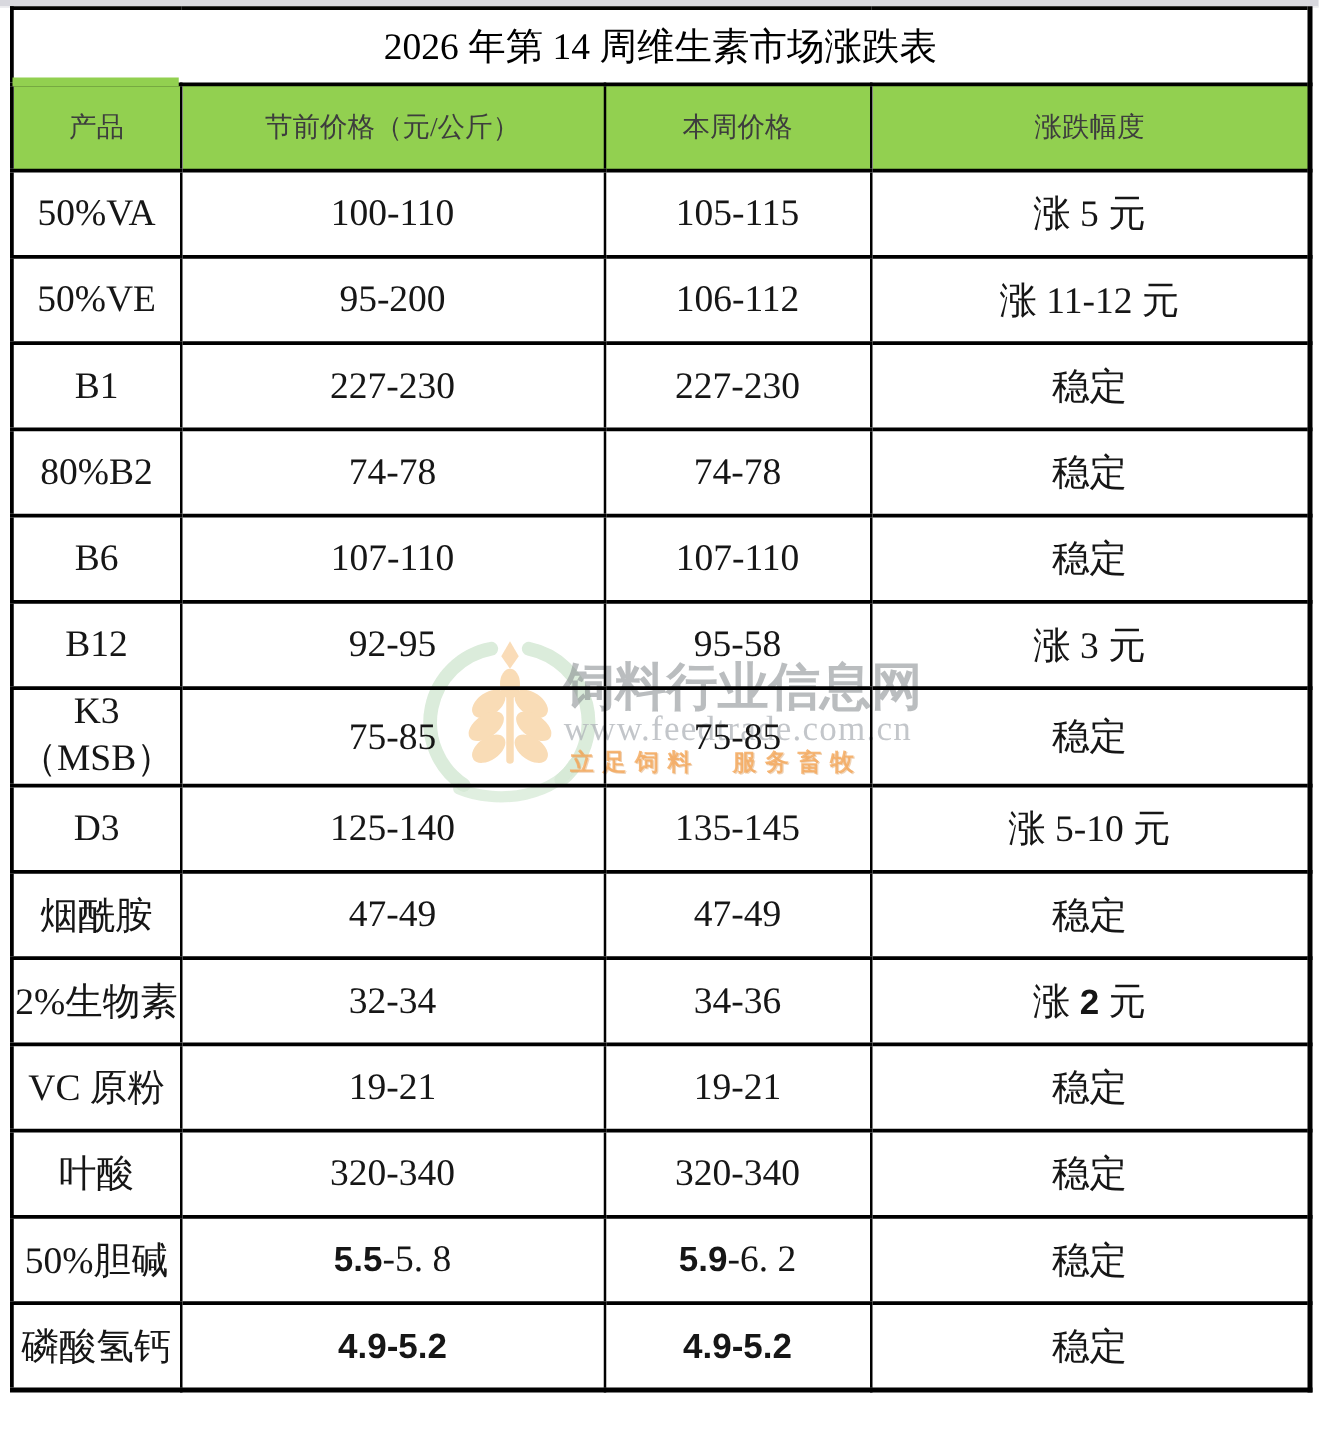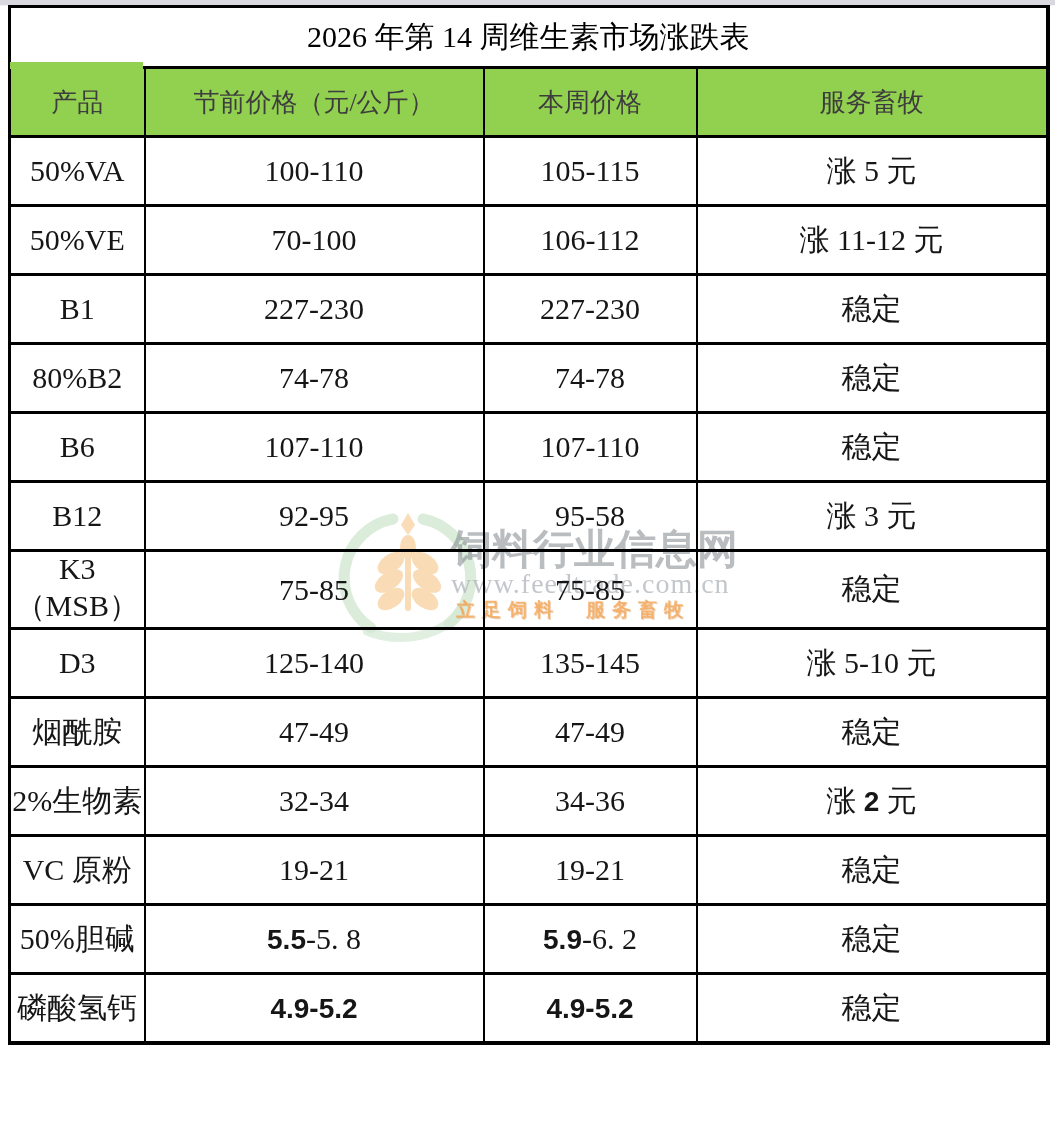--- a/index.html
+++ b/index.html
@@ -30,21 +30,21 @@
              background:transparent;}
   table.vtab td,table.vtab th{border-left:2px solid #000;border-right:2px solid #000;
              border-top:3px solid #000;border-bottom:3px solid #000;
              text-align:center;vertical-align:middle;padding:0;overflow:hidden;}
   table.vtab{border:3px solid #000;border-right-width:4px;border-bottom-width:4px;}
   col.c1{width:135px;} col.c2{width:339px;} col.c3{width:213px;} col.c4{width:351px;}
 
   tr.title-row td{height:58px;font-size:30px;color:#000;background:transparent;
                   border-left:none;border-right:none;border-top:none;}
   tr.head-row th{height:66px;background:#92d050;color:#3d3d3d;
-                 font-size:26px;font-weight:normal;}
+                 font-size:22px;font-weight:normal;}
   tr.data-row td{height:66px;font-size:30px;color:#161616;background:transparent;margin-top:20px;}
   td.c-product{font-size:27px;}
   td.red{color:#c00000;}
   .bnum{font-family:"Liberation Sans","DejaVu Sans",sans-serif;
         font-weight:bold;font-size:28px;}
   
   .green-tab{position:absolute;left:10px;top:62px;width:133px;height:7px;
              background:#92d050;z-index:3;}
 </style>
 </head>
@@ -87,33 +87,33 @@
         <col class="c4">
       </colgroup>
     <tbody>
       <tr class="title-row">
         <td colspan="4">2026 年第 14 周维生素市场涨跌表</td>
       </tr>
       <tr class="head-row">
         <th>产品</th>
         <th>节前价格（元/公斤）</th>
         <th>本周价格</th>
-        <th>服务畜牧</th>
+        <th>涨跌幅度</th>
       </tr>
     </tbody>
     <tbody id="rows">
         <tr class="data-row">
           <td class="c-product">50%VA</td>
           <td class="c-num">100-110</td>
           <td class="c-num">105-115</td>
           <td class="c-change red">涨 5 元</td>
         </tr>
         <tr class="data-row">
           <td class="c-product">50%VE</td>
-          <td class="c-num">70-100</td>
+          <td class="c-num">95-200</td>
           <td class="c-num">106-112</td>
           <td class="c-change red">涨 11-12 元</td>
         </tr>
         <tr class="data-row">
           <td class="c-product">B1</td>
           <td class="c-num">227-230</td>
           <td class="c-num">227-230</td>
           <td class="c-change">稳定</td>
         </tr>
         <tr class="data-row">
@@ -158,20 +158,26 @@
           <td class="c-num">34-36</td>
           <td class="c-change red"><span>涨 </span><span class="bnum">2</span><span> 元</span></td>
         </tr>
         <tr class="data-row">
           <td class="c-product">VC 原粉</td>
           <td class="c-num">19-21</td>
           <td class="c-num">19-21</td>
           <td class="c-change">稳定</td>
         </tr>
         <tr class="data-row">
+          <td class="c-product">叶酸</td>
+          <td class="c-num">320-340</td>
+          <td class="c-num">320-340</td>
+          <td class="c-change">稳定</td>
+        </tr>
+        <tr class="data-row">
           <td class="c-product">50%胆碱</td>
           <td class="c-num"><span class="bnum">5.5</span><span>-5. 8</span></td>
           <td class="c-num"><span class="bnum">5.9</span><span>-6. 2</span></td>
           <td class="c-change">稳定</td>
         </tr>
         <tr class="data-row">
           <td class="c-product">磷酸氢钙</td>
           <td class="c-num"><span class="bnum">4.9-5.2</span></td>
           <td class="c-num"><span class="bnum">4.9-5.2</span></td>
           <td class="c-change">稳定</td>

